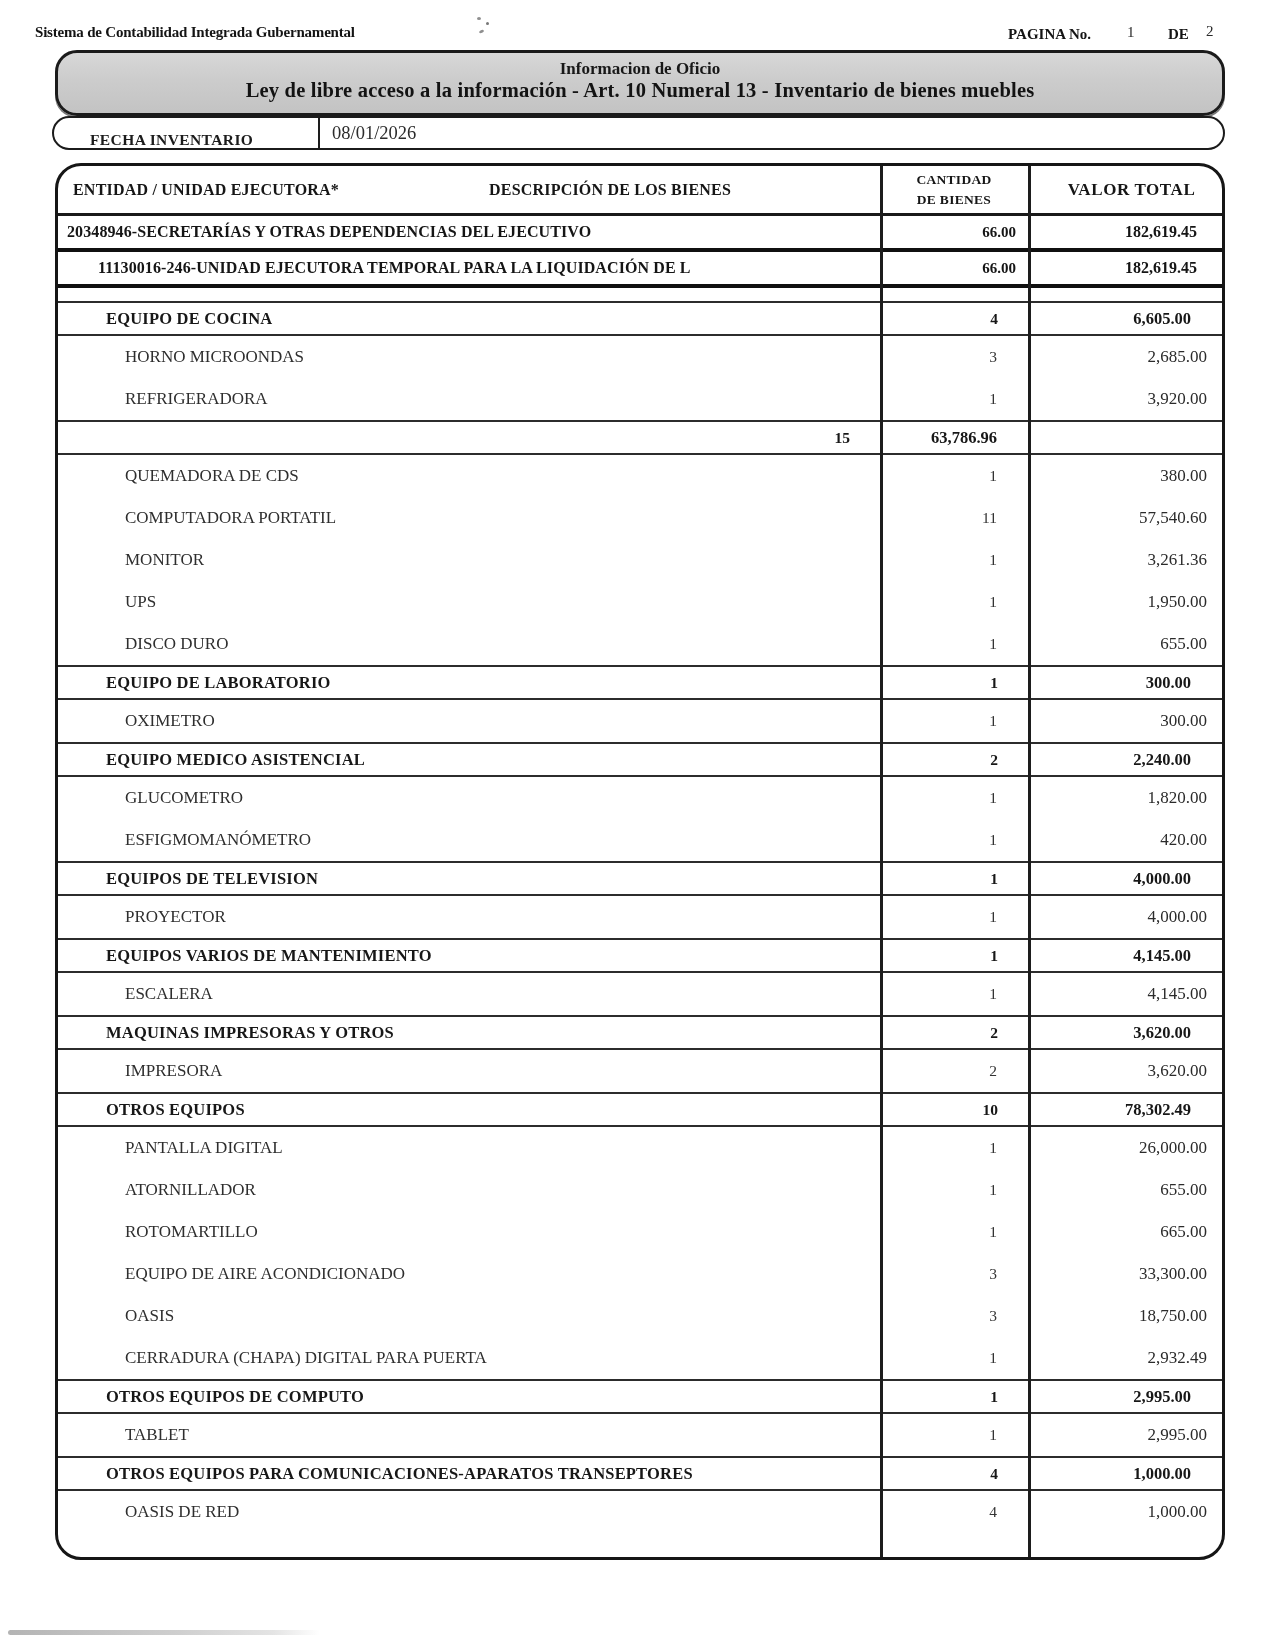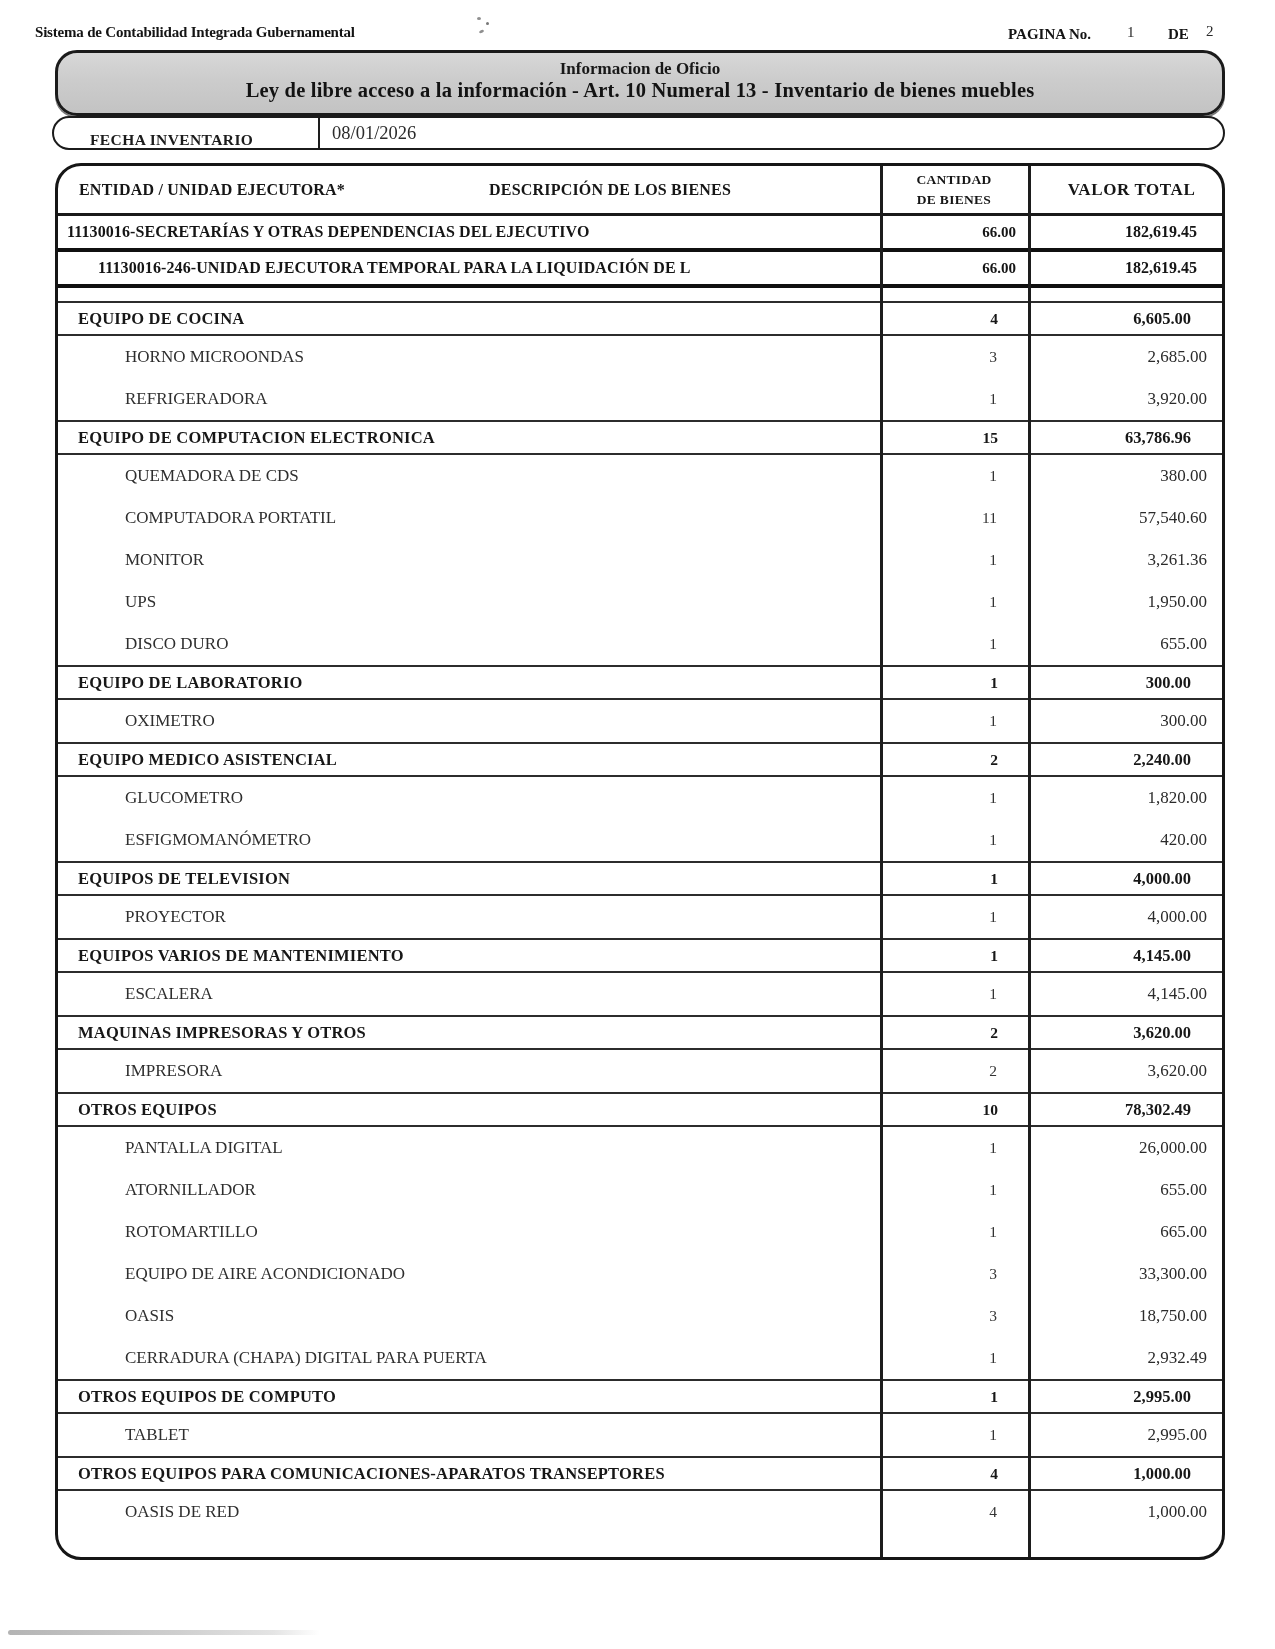--- a/index.html
+++ b/index.html
@@ -59,39 +59,39 @@
   .vline.v2{left:970px;}
   .row{
     display:grid;grid-template-columns:822px 148px 1fr;
     align-items:center;box-sizing:border-box;position:relative;z-index:1;
   }
   .cell{box-sizing:border-box;}
   .c-qty{text-align:right;}
   .c-total{text-align:right;}
 
   .r-header{height:50px;border-bottom:3.5px solid #191919;}
-  .r-header .c-desc{display:flex;justify-content:space-between;align-items:center;padding:0 149px 0 21px;}
+  .r-header .c-desc{display:flex;justify-content:space-between;align-items:center;padding:0 149px 0 15px;}
   .hdr-entity,.hdr-desc{font-size:16px;font-weight:bold;color:#161616;letter-spacing:0.2px;}
   .r-header .c-qty{text-align:center;font-size:13.5px;font-weight:bold;line-height:1.45;color:#161616;letter-spacing:0.3px;}
   .r-header .c-total{text-align:center;font-size:17px;font-weight:bold;color:#161616;letter-spacing:0.6px;padding-left:13px;}
 
   .r-entity,.r-unit{height:36px;border-bottom:4px solid #101010;font-weight:bold;color:#151515;}
   .r-entity .c-desc{padding-left:9px;font-size:16px;letter-spacing:0.1px;}
   .r-unit   .c-desc{padding-left:40px;font-size:16px;letter-spacing:0.1px;}
   .r-entity .c-qty,.r-unit .c-qty{padding-right:12px;font-size:15px;}
   .r-entity .c-total,.r-unit .c-total{padding-right:25px;font-size:16px;}
 
   .r-gap{height:13px;}
 
   .r-category{
     height:35px;
     border-top:2.2px solid #2c2c2c;border-bottom:2.2px solid #2c2c2c;
     font-weight:bold;color:#171717;
   }
-  .r-category .c-desc{padding-left:20px;font-size:16.5px;letter-spacing:0.2px;}
+  .r-category .c-desc{padding-left:48px;font-size:16.5px;letter-spacing:0.2px;}
   .r-category .c-qty{padding-right:30px;font-size:15.5px;}
   .r-category .c-total{padding-right:31px;font-size:16.5px;}
 
   .r-item{height:42px;color:#2e2e2e;}
   .r-item .c-desc{padding-left:67px;font-size:17px;}
   .r-item .c-qty{padding-right:31px;font-size:15.5px;color:#333;}
   .r-item .c-total{padding-right:15px;font-size:17px;color:#2b2b2b;}
 
   
   .bottom-bar{
@@ -136,21 +136,21 @@
       </div>
       <div class="cell c-qty">
         <div>CANTIDAD</div>
         <div>DE BIENES</div>
       </div>
       <div class="cell c-total">VALOR TOTAL</div>
     </div>
 
     <div id="rows-host">
         <div class="row r-entity">
-          <div class="cell c-desc">11130016-SECRETARÍAS Y OTRAS DEPENDENCIAS DEL EJECUTIVO</div>
+          <div class="cell c-desc">20348946-SECRETARÍAS Y OTRAS DEPENDENCIAS DEL EJECUTIVO</div>
           <div class="cell c-qty">66.00</div>
           <div class="cell c-total">182,619.45</div>
         </div>
         <div class="row r-unit">
           <div class="cell c-desc">11130016-246-UNIDAD EJECUTORA TEMPORAL PARA LA LIQUIDACIÓN DE L</div>
           <div class="cell c-qty">66.00</div>
           <div class="cell c-total">182,619.45</div>
         </div>
         <div class="row r-gap"></div>
         <div class="row r-category">
@@ -162,21 +162,20 @@
           <div class="cell c-desc">HORNO MICROONDAS</div>
           <div class="cell c-qty">3</div>
           <div class="cell c-total">2,685.00</div>
         </div>
         <div class="row r-item">
           <div class="cell c-desc">REFRIGERADORA</div>
           <div class="cell c-qty">1</div>
           <div class="cell c-total">3,920.00</div>
         </div>
         <div class="row r-category">
-          <div class="cell c-desc">EQUIPO DE COMPUTACION ELECTRONICA</div>
           <div class="cell c-qty">15</div>
           <div class="cell c-total">63,786.96</div>
         </div>
         <div class="row r-item">
           <div class="cell c-desc">QUEMADORA DE CDS</div>
           <div class="cell c-qty">1</div>
           <div class="cell c-total">380.00</div>
         </div>
         <div class="row r-item">
           <div class="cell c-desc">COMPUTADORA PORTATIL</div>

